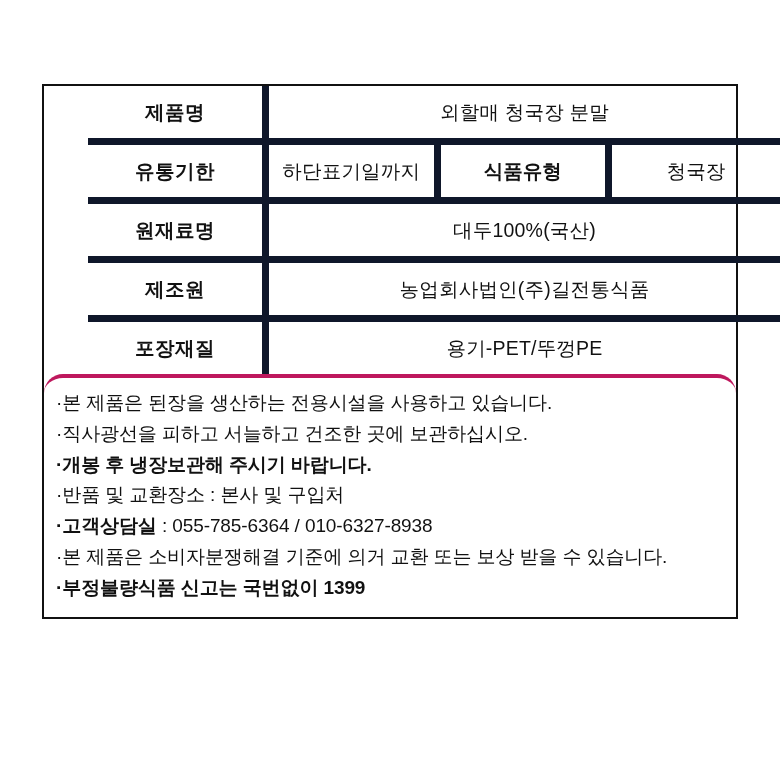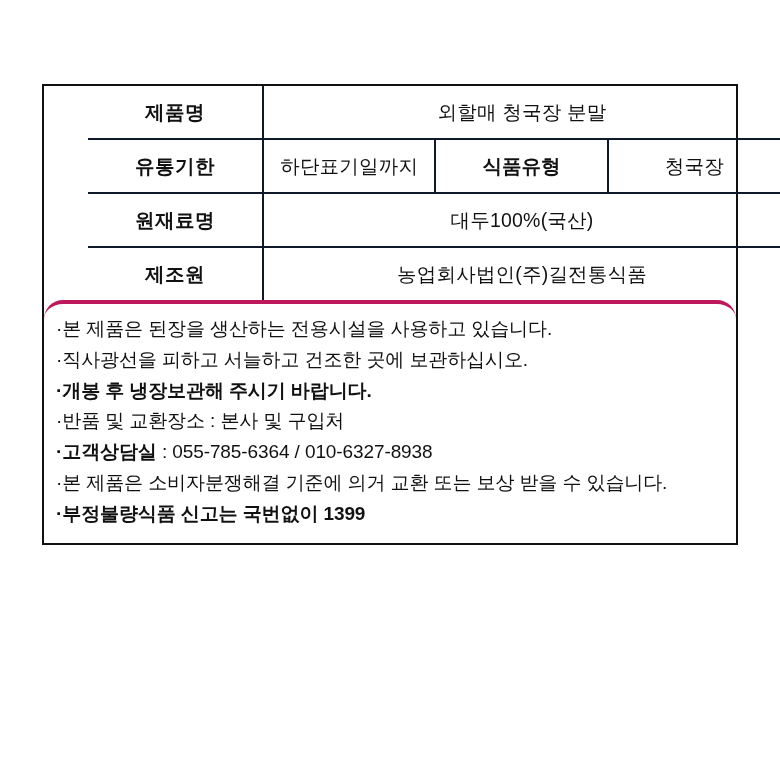--- a/index.html
+++ b/index.html
@@ -28,21 +28,21 @@
     box-sizing: border-box;
     background: #ffffff;
   }
   table.spec {
     width: 100%;
     border-collapse: collapse;
     table-layout: fixed;
     margin-left: 44px;
   }
   table.spec td {
-    border: 2px solid #0f172a;
+    border: 7px solid #0f172a;
     padding: 0;
     text-align: center;
     vertical-align: middle;
     font-size: 19.5px;
     height: 52px;
   }
   table.spec td.key {
     font-weight: bold;
     width: 174px;
     letter-spacing: 0.5px;
@@ -108,20 +108,24 @@
           <td class="val">청국장</td>
         </tr>
         <tr>
           <td class="key">원재료명</td>
           <td class="val" colspan="3">대두100%(국산)</td>
         </tr>
         <tr>
           <td class="key">제조원</td>
           <td class="val" colspan="3">농업회사법인(주)길전통식품</td>
         </tr>
+        <tr>
+          <td class="key">포장재질</td>
+          <td class="val" colspan="3">용기-PET/뚜껑PE</td>
+        </tr>
       </tbody>
     </table>
 
     <div class="notes divider-top">
       <div class="note-line">·본 제품은 된장을 생산하는 전용시설을 사용하고 있습니다.</div>
       <div class="note-line">·직사광선을 피하고 서늘하고 건조한 곳에 보관하십시오.</div>
       <div class="note-line bold">·개봉 후 냉장보관해 주시기 바랍니다.</div>
       <div class="note-line">·반품 및 교환장소 : 본사 및 구입처</div>
       <div class="note-line"><span class="bold-seg">·고객상담실</span><span> : 055-785-6364 / 010-6327-8938</span></div>
       <div class="note-line">·본 제품은 소비자분쟁해결 기준에 의거 교환 또는 보상 받을 수 있습니다.</div>

